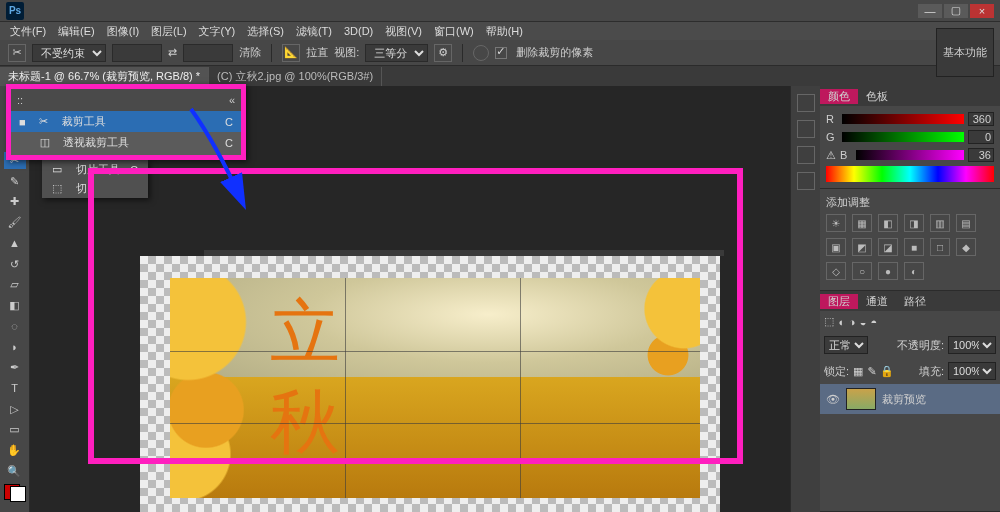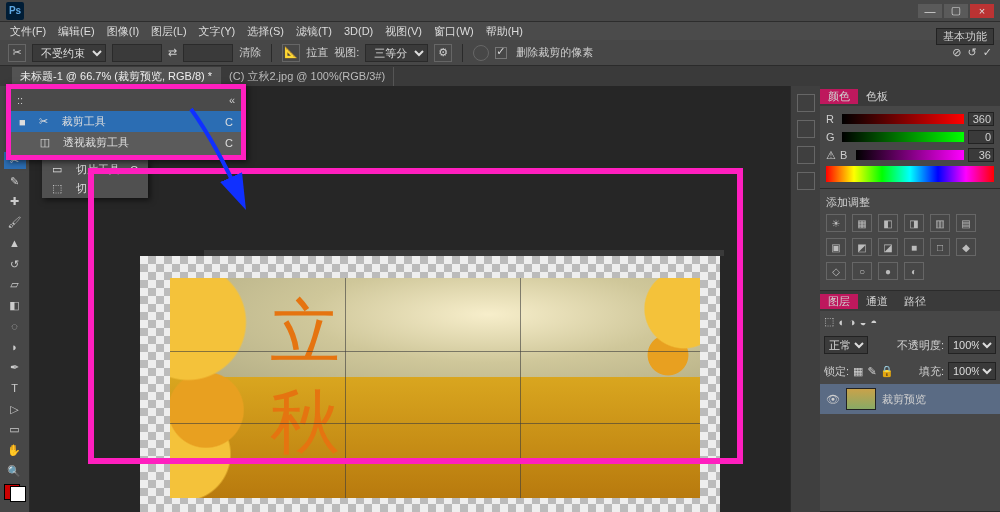--- a/index.html
+++ b/index.html
@@ -10,21 +10,21 @@
 .titlebar .win div{width:24px;height:14px;background:#5a5a5a;display:flex;align-items:center;justify-content:center;color:#ddd;}
 .titlebar .win .close{background:#b33;}
 .menubar { height:18px; background:#4b4b4b; display:flex; align-items:center; gap:12px; padding:0 10px; color:#ddd; }
 .optbar { height:26px; background:#474747; display:flex; align-items:center; padding:0 8px; gap:6px; border-bottom:1px solid #2b2b2b; }
 .optbar .ico{width:18px;height:18px;border:1px solid #666;display:flex;align-items:center;justify-content:center;}
 .optbar select,.optbar input{background:#3a3a3a;border:1px solid #2a2a2a;color:#ddd;height:18px;font-size:11px;padding:0 4px;}
 .optbar .sep{width:1px;height:18px;background:#2a2a2a;margin:0 4px;}
 .optbar .chk{width:12px;height:12px;border:1px solid #777;display:inline-block;vertical-align:middle;margin-right:3px;position:relative;}
 .optbar .chk::after{content:"✓";position:absolute;top:-3px;left:0;color:#ddd;font-size:11px;}
 .optbar .round{width:16px;height:16px;border:1px solid #666;border-radius:50%;}
-.tabbar { height:20px; background:#3a3a3a; display:flex; align-items:center; padding-left:12px;}
+.tabbar { height:20px; background:#3a3a3a; display:flex; align-items:center; padding-left:0;}
 .tabbar .tab{padding:2px 8px;color:#bbb;border-right:1px solid #555;}
 .tabbar .tab.active{background:#535353;color:#eee;}
 .main { display:flex; height:426px; }
 .toolcol { width:30px; background:#474747; display:flex; flex-direction:column; align-items:center; padding-top:4px; gap:4px; border-right:1px solid #2b2b2b;}
 .toolcol .t { width:22px;height:20px;display:flex;align-items:center;justify-content:center;color:#ccc; }
 .toolcol .t.sel{background:#2b6db3;color:#fff;}
 .toolcol .swatch{margin-top:auto;margin-bottom:10px;width:22px;height:22px;position:relative;}
 .toolcol .swatch .fg{width:16px;height:16px;background:#c00;border:1px solid #000;position:absolute;top:0;left:0;}
 .toolcol .swatch .bg{width:16px;height:16px;background:#fff;border:1px solid #000;position:absolute;bottom:0;right:0;}
 .canvas { flex:1; position:relative; background:#262626; }
@@ -74,21 +74,21 @@
 .gv2{position:absolute;top:0;bottom:0;left:66%;width:1px;background:rgba(60,60,60,.6);}
 .gh1{position:absolute;left:0;right:0;top:33%;height:1px;background:rgba(60,60,60,.6);}
 .gh2{position:absolute;left:0;right:0;top:66%;height:1px;background:rgba(60,60,60,.6);}
 .handle{position:absolute;width:12px;height:12px;border:2px solid #2b6db3;background:transparent;}
 .handle.tl{top:-4px;left:-4px;border-right:none;border-bottom:none;}
 .handle.tr{top:-4px;right:-4px;border-left:none;border-bottom:none;}
 .handle.bl{bottom:-4px;left:-4px;border-right:none;border-top:none;}
 .handle.br{bottom:-4px;right:-4px;border-left:none;border-top:none;}
 .arrow{position:absolute;top:104px;left:186px;z-index:30;}
 .arrow svg{overflow:visible;}
-.smallpanel{position:absolute;right:6px;top:28px;background:#3a3a3a;border:1px solid #222;padding:0 6px;color:#ccc;}
+.smallpanel{position:absolute;right:6px;top:28px;background:#3a3a3a;border:1px solid #222;padding:16px 6px;color:#ccc;}
 </style>
 </head>
 <body>
 
 <div class="titlebar">
   <div class="logo">Ps</div>
   <div class="win">
     <div>—</div>
     <div>▢</div>
     <div class="close">×</div>

